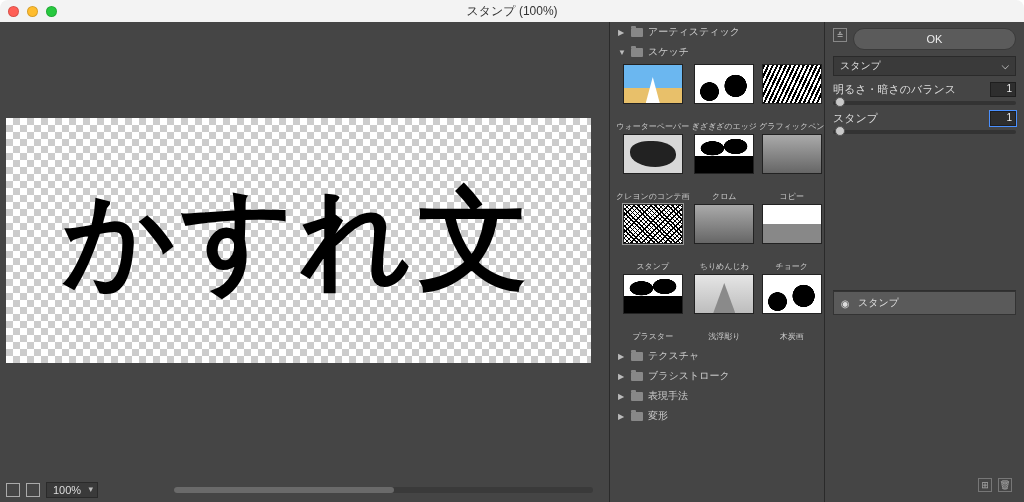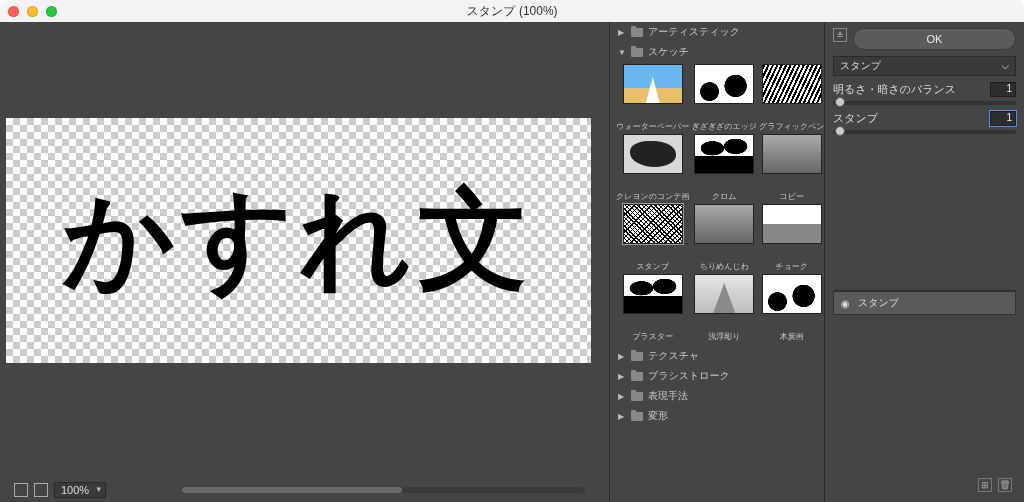--- a/index.html
+++ b/index.html
@@ -19,21 +19,21 @@
     width: 585px; height: 245px; margin-top: -20px;
     background-color: #fff;
     background-image:
       linear-gradient(45deg, #ccc 25%, transparent 25%, transparent 75%, #ccc 75%),
       linear-gradient(45deg, #ccc 25%, transparent 25%, transparent 75%, #ccc 75%);
     background-size: 14px 14px;
     background-position: 0 0, 7px 7px;
     display: flex; align-items: center; justify-content: center;
   }
   .brush-text { font-family: "Hiragino Mincho Pro", serif; font-size: 110px; font-weight: 700; color: #000; letter-spacing: 6px; white-space: nowrap; }
-  .preview-footer { height: 24px; background: #454545; display: flex; align-items: center; padding: 0 14px; gap: 6px; }
+  .preview-footer { height: 24px; background: #454545; display: flex; align-items: center; padding: 0 6px; gap: 6px; }
   .footicon { width: 14px; height: 14px; border: 1px solid #aaa; display: inline-flex; }
   .zoomsel { background: #3a3a3a; color: #ddd; border: 1px solid #2a2a2a; font-size: 11px; padding: 1px 16px 1px 6px; position: relative; }
   .zoomsel::after { content: "▾"; position: absolute; right: 4px; top: 1px; font-size: 9px; color: #bbb; }
   .scrollbar { flex: 1; margin-left: 70px; margin-right: 10px; height: 6px; background: #3a3a3a; border-radius: 3px; position: relative; }
   .scrollbar-thumb { position: absolute; left: 0; width: 220px; height: 6px; background: #6a6a6a; border-radius: 3px; }
 
   .gallery-col { width: 215px; background: #454545; border-left: 1px solid #2a2a2a; display: flex; flex-direction: column; font-size: 10px; color: #ccc; }
   .cat { display: flex; align-items: center; gap: 5px; padding: 3px 8px; cursor: default; }
   .cat .arrow { font-size: 8px; width: 8px; color: #bbb; }
   .folder { width: 12px; height: 9px; background: #888; border-radius: 1px; position: relative; }

